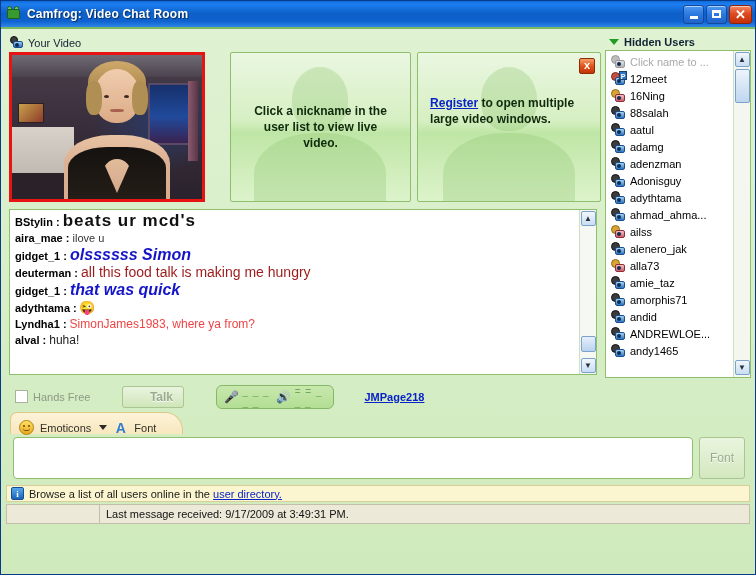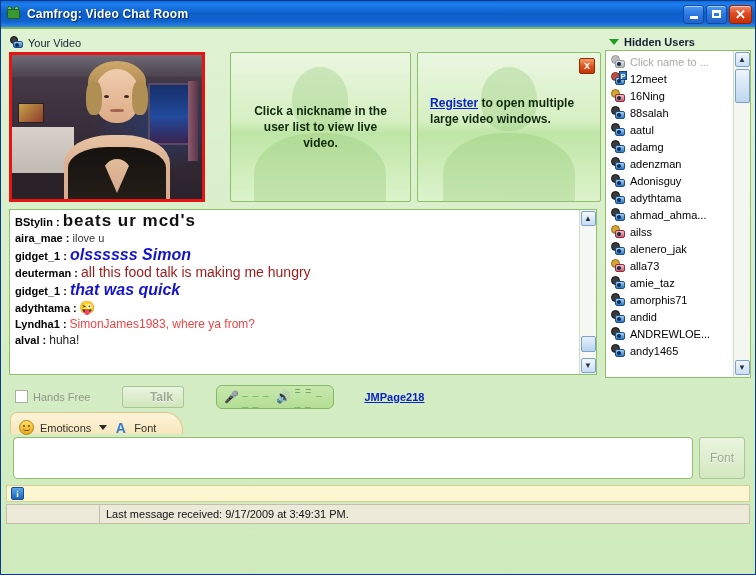--- a/index.html
+++ b/index.html
@@ -784,20 +784,21 @@
       </div>
     </div>
 
     <div class="input-row">
       <div class="msg-input"></div>
       <div class="send-btn">Font</div>
     </div>
 
     <div class="infobar">
       <div class="info-ic">i</div>
+      <span class="info-txt"><span>Browse a list of all users online in the </span><a class="info-link">user directory.</a></span>
     </div>
 
     <div class="statusbar">
       <div class="sb-cell1"></div>
       <div class="sb-cell2">Last message received: 9/17/2009 at 3:49:31 PM.</div>
     </div>
 
   </div>
 </div>
 

